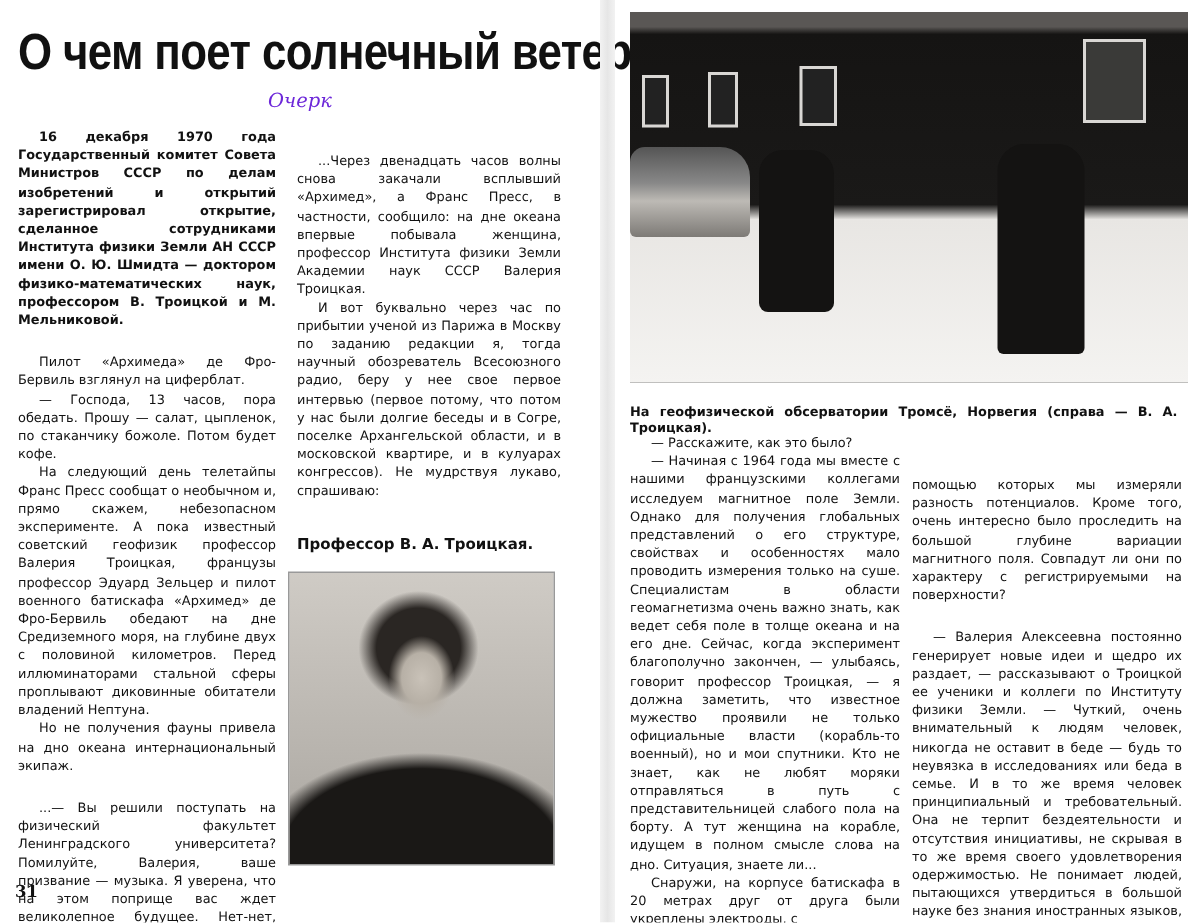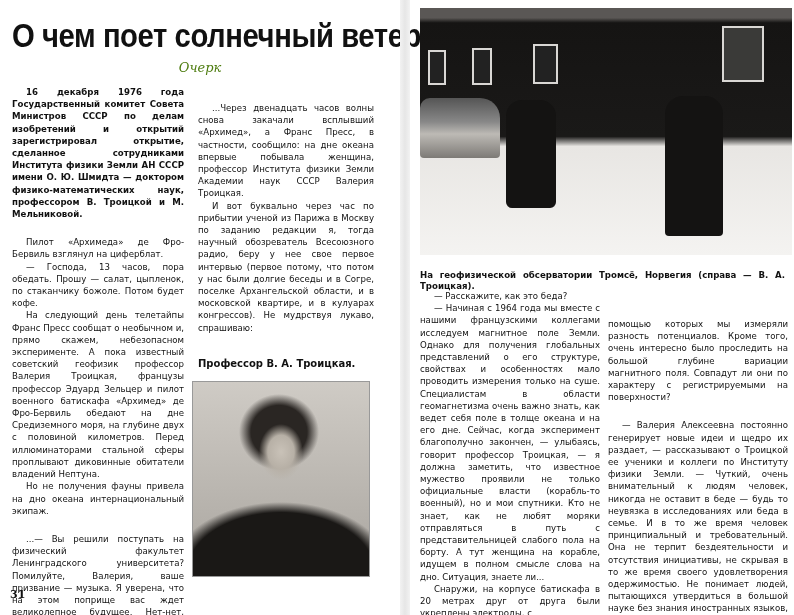--- a/index.html
+++ b/index.html
@@ -11,21 +11,21 @@
   .page-right { left: 410px; width: 336px; }
 
   .gutter { position: absolute; left: 400px; top: 0; width: 10px; height: 615px;
     background: linear-gradient(90deg, #f2f2f2, #e6e6e6 50%, #f2f2f2); }
 
   .title { position: absolute; left: 12px; top: 16px; width: 380px;
     font-family: "Liberation Sans", sans-serif; font-weight: 700;
     font-size: 34px; letter-spacing: -0.5px; line-height: 38px;
     transform: scaleX(0.86); transform-origin: left top; white-space: nowrap; }
   .subtitle { position: absolute; left: 0; top: 60px; width: 400px; text-align: center;
-    font-family: "DejaVu Serif", serif; font-style: italic; font-size: 13px; color: #4d7c0f; }
+    font-family: "DejaVu Serif", serif; font-style: italic; font-size: 13px; color: #6d28d9; }
 
   .col { position: absolute; font-size: 8.6px; line-height: 12.2px; text-align: justify;
     hyphens: auto; }
   .col p { text-indent: 14px; }
   .col p.gap { margin-top: 16px; }
   .col p.bold { font-weight: 700; }
 
   .lc1 { left: 12px; top: 86px; width: 172px; }
   .lc2 { left: 198px; top: 86px; width: 176px; }
   .rc1 { left: 10px; top: 290px; width: 180px; }
@@ -60,21 +60,21 @@
   .pnum-right { left: 362px; top: 588px; margin-left: 32px; }
 </style>
 </head>
 <body>
 
 <div class="page page-left">
   <h1 class="title">О чем поет солнечный ветер</h1>
   <div class="subtitle">Очерк</div>
 
   <div class="col lc1">
-      <p class="bold">16 декабря 1976 года Государственный комитет Совета Министров СССР по делам изобретений и открытий зарегистрировал открытие, сделанное сотрудниками Института физики Земли АН СССР имени О. Ю. Шмидта — доктором физико-математических наук, профессором В. Троицкой и М. Мельниковой.</p>
+      <p class="bold">16 декабря 1970 года Государственный комитет Совета Министров СССР по делам изобретений и открытий зарегистрировал открытие, сделанное сотрудниками Института физики Земли АН СССР имени О. Ю. Шмидта — доктором физико-математических наук, профессором В. Троицкой и М. Мельниковой.</p>
       <p class="gap">Пилот «Архимеда» де Фро-Бервиль взглянул на циферблат.</p>
       <p>— Господа, 13 часов, пора обедать. Прошу — салат, цыпленок, по стаканчику божоле. Потом будет кофе.</p>
       <p>На следующий день телетайпы Франс Пресс сообщат о необычном и, прямо скажем, небезопасном эксперименте. А пока известный советский геофизик профессор Валерия Троицкая, французы профессор Эдуард Зельцер и пилот военного батискафа «Архимед» де Фро-Бервиль обедают на дне Средиземного моря, на глубине двух с половиной километров. Перед иллюминаторами стальной сферы проплывают диковинные обитатели владений Нептуна.</p>
       <p>Но не получения фауны привела на дно океана интернациональный экипаж.</p>
       <p class="gap">...— Вы решили поступать на физический факультет Ленинградского университета? Помилуйте, Валерия, ваше призвание — музыка. Я уверена, что на этом поприще вас ждет великолепное будущее. Нет-нет, только в консерваторию! — так когда-то увещевала свою воспитанницу преподаватель ленинградского музыкального техникума.</p>
     </div>
   <div class="col lc2">
       <p class="gap">...Через двенадцать часов волны снова закачали всплывший «Архимед», а Франс Пресс, в частности, сообщило: на дне океана впервые побывала женщина, профессор Института физики Земли Академии наук СССР Валерия Троицкая.</p>
       <p>И вот буквально через час по прибытии ученой из Парижа в Москву по заданию редакции я, тогда научный обозреватель Всесоюзного радио, беру у нее свое первое интервью (первое потому, что потом у нас были долгие беседы и в Согре, поселке Архангельской области, и в московской квартире, и в кулуарах конгрессов). Не мудрствуя лукаво, спрашиваю:</p>
     </div>
@@ -94,21 +94,21 @@
     <div class="win" style="left:113px;top:36px;width:25px;height:40px;"></div>
     <div class="win" style="left:302px;top:18px;width:42px;height:56px;background:#3a3a38;"></div>
     <div class="car"></div>
     <div class="person" style="left:86px;top:92px;width:50px;height:108px;border-radius:16px 16px 6px 6px;"></div>
     <div class="person" style="left:245px;top:88px;width:58px;height:140px;border-radius:18px 18px 4px 4px;"></div>
   </div>
 
   <div class="caption-right">На геофизической обсерватории Тромсё, Норвегия (справа — В. А. Троицкая).</div>
 
   <div class="col rc1">
-      <p>— Расскажите, как это беда?</p>
+      <p>— Расскажите, как это было?</p>
       <p>— Начиная с 1964 года мы вместе с нашими французскими коллегами исследуем магнитное поле Земли. Однако для получения глобальных представлений о его структуре, свойствах и особенностях мало проводить измерения только на суше. Специалистам в области геомагнетизма очень важно знать, как ведет себя поле в толще океана и на его дне. Сейчас, когда эксперимент благополучно закончен, — улыбаясь, говорит профессор Троицкая, — я должна заметить, что известное мужество проявили не только официальные власти (корабль-то военный), но и мои спутники. Кто не знает, как не любят моряки отправляться в путь с представительницей слабого пола на борту. А тут женщина на корабле, идущем в полном смысле слова на дно. Ситуация, знаете ли...</p>
       <p>Снаружи, на корпусе батискафа в 20 метрах друг от друга были укреплены электроды, с</p>
     </div>
   <div class="col rc2">
       <p style="text-indent: 0px; margin-top: 28px;">помощью которых мы измеряли разность потенциалов. Кроме того, очень интересно было проследить на большой глубине вариации магнитного поля. Совпадут ли они по характеру с регистрируемыми на поверхности?</p>
       <p class="gap">— Валерия Алексеевна постоянно генерирует новые идеи и щедро их раздает, — рассказывают о Троицкой ее ученики и коллеги по Институту физики Земли. — Чуткий, очень внимательный к людям человек, никогда не оставит в беде — будь то неувязка в исследованиях или беда в семье. И в то же время человек принципиальный и требовательный. Она не терпит бездеятельности и отсутствия инициативы, не скрывая в то же время своего удовлетворения одержимостью. Не понимает людей, пытающихся утвердиться в большой науке без знания иностранных языков, считает это попыткой с негодными средствами. Сама она делает до-</p>
     </div>
 
   <div class="pnum pnum-right">27</div>
 </div>

